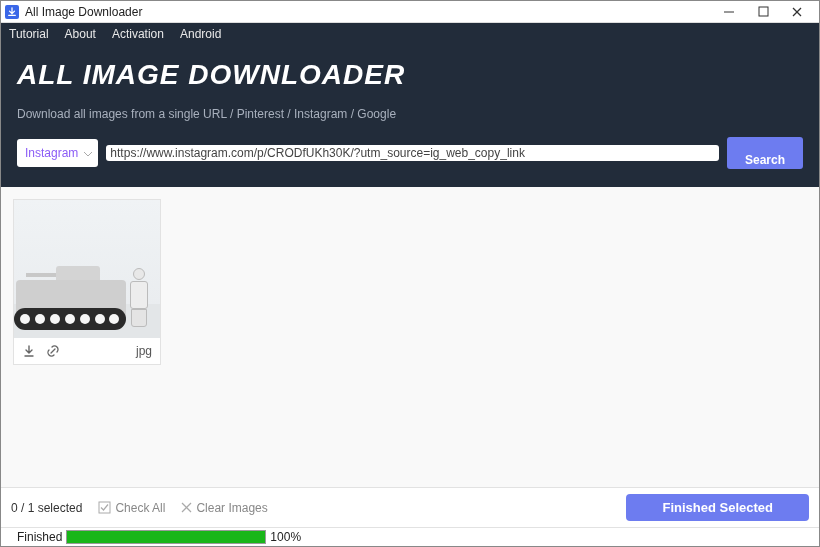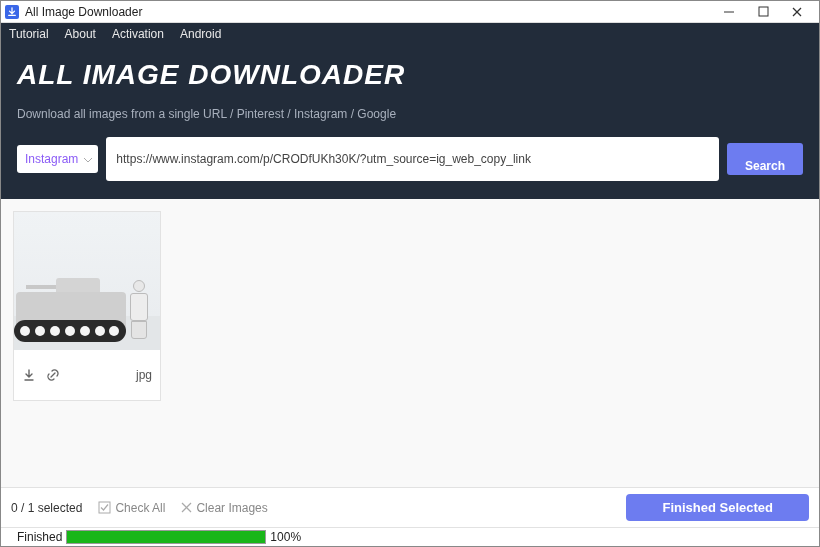--- a/index.html
+++ b/index.html
@@ -104,25 +104,25 @@
     min-width: 74px;
   }
   .source-select .chevron {
     position: absolute;
     right: 6px;
     color: #aaa;
     font-size: 10px;
   }
   .url-input {
     flex: 1;
-    height: 44px;
+    height: 16px;
     background: #fff;
     border: none;
     border-radius: 3px;
-    padding: 0 10px;
+    padding: 0 4px;
     font-size: 12px;
     color: #444;
     outline: none;
   }
   .search-btn {
     height: 28px;
     background: #6d7cf0;
     border: none;
     border-radius: 3px;
     color: #fff;
@@ -180,21 +180,21 @@
   .scene-soldier {
     position:absolute; right:10px; bottom:10px; width:22px; height:60px;
   }
   .scene-soldier .head { width:12px; height:12px; border-radius:50%; background:#e8e8e8; margin:0 auto; border:1px solid #bbb; }
   .scene-soldier .body { width:18px; height:28px; background:#ededed; margin:1px auto 0; border:1px solid #bbb; border-radius:3px; }
   .scene-soldier .legs { width:16px; height:18px; background:#e4e4e4; margin:0 auto; border:1px solid #bbb; border-radius:0 0 3px 3px;}
 
   .thumb-footer {
     display: flex;
     align-items: center;
-    padding: 18px 8px;
+    padding: 6px 8px;
     font-size: 12px;
     color: #555;
     gap: 10px;
   }
   .thumb-footer .ext { margin-left: auto; }
   .thumb-footer .ico { cursor: pointer; color:#666; display:flex; }
 
   
   .bottom-bar {
     background: #fff;

